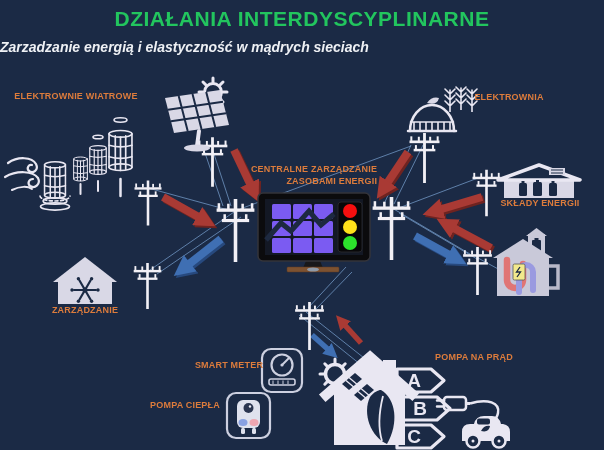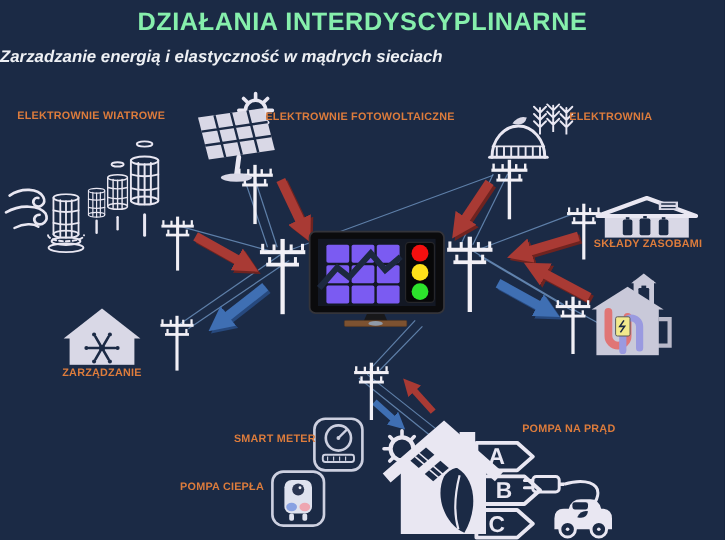--- a/index.html
+++ b/index.html
@@ -1,19 +1,19 @@
 <!DOCTYPE html>
 <html><head>
 <meta charset="utf-8">
 <style>
   html,body{margin:0;padding:0;background:#10203a;}
   #stage{position:relative;width:604px;height:450px;background:#1b2a45;overflow:hidden;
          font-family:"Liberation Sans",sans-serif;}
   #scene{position:absolute;left:0;top:0;}
-  .title{position:absolute;left:0;top:7px;width:604px;text-align:center;color:#86efac;
+  .title{position:absolute;left:0;top:7px;width:604px;text-align:center;color:#22c55e;
          font-size:21px;font-weight:bold;letter-spacing:.5px;}
   .subtitle{position:absolute;left:0;top:39px;width:604px;color:#eef0f4;
          font-size:14px;font-style:italic;font-weight:bold;}
   .lbl{position:absolute;transform:translateX(-50%);white-space:nowrap;color:#dd7c3c;
        font-size:9px;font-weight:bold;letter-spacing:.2px;text-align:right;line-height:12px;}
   
   .ic{stroke:#e9e7f2;fill:none;stroke-width:2.5;stroke-linecap:round;stroke-linejoin:round;}
   .ic1{stroke:#e9e7f2;fill:none;stroke-width:1.6;stroke-linecap:round;}
   .icf{fill:#d9d8e6;}
   .nv{fill:#1b2a45;}
@@ -299,22 +299,25 @@
       <circle cx="473" cy="441" r="1.5" fill="#e9e7f2"></circle>
       <circle cx="499" cy="441" r="6.5" fill="#1b2a45" stroke="#e9e7f2" stroke-width="2.5"></circle>
       <circle cx="499" cy="441" r="1.5" fill="#e9e7f2"></circle>
     </g>
   </svg>
 
   <div class="title">DZIAŁANIA INTERDYSCYPLINARNE</div>
   <div class="subtitle">Zarzadzanie energią i elastyczność w mądrych sieciach</div>
 
   <div class="lbl" style="left:76px;top:90px">ELEKTROWNIE WIATROWE</div>
-  <div class="lbl" style="left:300px;top:91px">ELEKTROWNIE FOTOWOLTAICZNE</div>
   <div class="lbl" style="left:509px;top:91px">ELEKTROWNIA</div>
-  <div class="lbl" style="left:540px;top:197px">SKŁADY ZASOBAMI</div>
+  <div class="lbl" style="left:314px;top:163px">
+    <div>CENTRALNE ZARZĄDZANIE</div>
+    <div>ZASOBAMI ENERGII</div>
+  </div>
+  <div class="lbl" style="left:540px;top:197px">SKŁADY ENERGII</div>
   <div class="lbl" style="left:522px;top:292px">
   </div>
   <div class="lbl" style="left:85px;top:304px">ZARZĄDZANIE</div>
   <div class="lbl" style="left:229px;top:359px">SMART METER</div>
   <div class="lbl" style="left:185px;top:399px">POMPA CIEPŁA</div>
   <div class="lbl" style="left:474px;top:351px">POMPA NA PRĄD</div>
 </div>
 
 </body></html>

